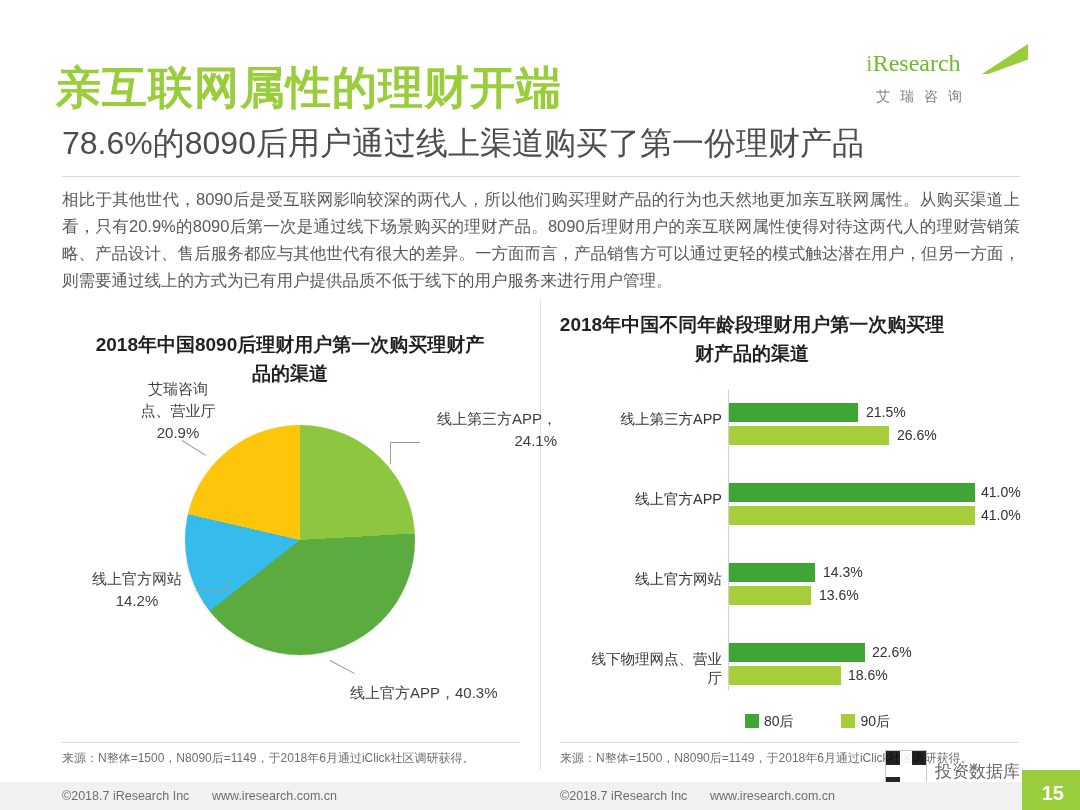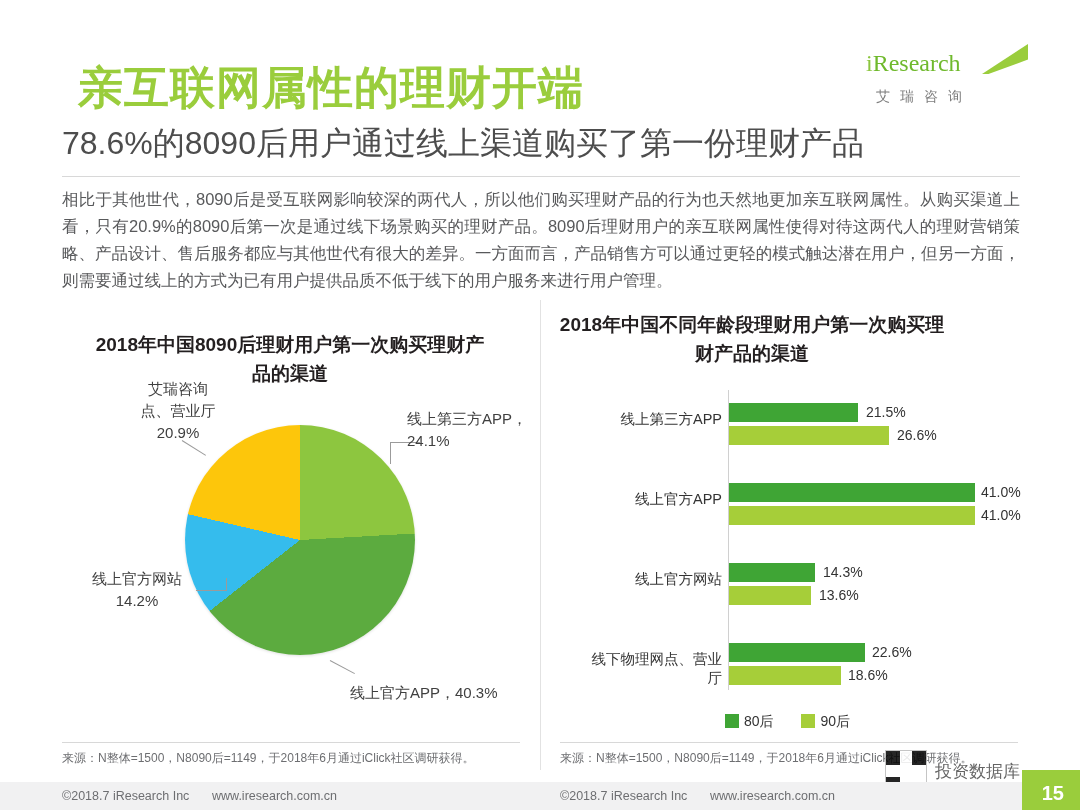--- a/index.html
+++ b/index.html
@@ -1,20 +1,20 @@
 <!DOCTYPE html>
 <html><head>
 <meta charset="utf-8">
 <style>
   html,body{margin:0;padding:0;}
   body{width:1080px;height:810px;background:#ffffff;font-family:"Liberation Sans","DejaVu Sans",sans-serif;overflow:hidden;position:relative;}
   .page{position:relative;width:1080px;height:810px;}
 
   
-  .title-main{position:absolute;left:78px;top:58px;font-size:45px;color:#9acd3c;font-weight:700;letter-spacing:1px;}
+  .title-main{position:absolute;left:56px;top:58px;font-size:45px;color:#9acd3c;font-weight:700;letter-spacing:1px;}
   .title-sub{position:absolute;left:62px;top:122px;font-size:32px;color:#4d4d4d;font-weight:400;}
   .rule{position:absolute;left:62px;top:176px;width:958px;height:1px;background:#d8d8d8;}
 
   
   .logo{position:absolute;right:52px;top:44px;width:170px;height:74px;}
   .logo .mark{position:absolute;left:0;top:0;width:170px;height:48px;}
   .logo .ires{position:absolute;left:8px;top:6px;font-size:24px;color:#8cc63f;font-weight:400;font-family:"Liberation Serif",serif;text-align:center;}
   .logo .ires .r{color:#6fb92c;}
   .logo .swoosh{position:absolute;right:0;top:0px;width:46px;height:30px;background:#9acd3c;
     clip-path:polygon(0 100%,100% 0,100% 52%,14% 100%);}
@@ -34,21 +34,21 @@
   .pie-wrap{position:absolute;left:185px;top:425px;width:230px;height:230px;}
   .pie{width:230px;height:230px;border-radius:50%;
        background:conic-gradient(
          #8dc63f 0deg 86.76deg,
          #5cab3f 86.76deg 231.84deg,
          #35bced 231.84deg 282.96deg,
          #fdc60b 282.96deg 360deg);
        box-shadow:0 1px 3px rgba(0,0,0,.12);}
 
   .lbl{position:absolute;font-size:15px;color:#3f3f3f;line-height:22px;}
-  #pl-app{left:407px;top:408px;width:150px;text-align:left;}
+  #pl-app{left:407px;top:408px;width:150px;text-align:right;}
   #pl-offline{left:118px;top:378px;width:120px;text-align:center;}
   #pl-site{left:72px;top:568px;width:130px;text-align:center;}
   #pl-official{left:350px;top:682px;width:190px;text-align:left;}
 
   .leader{position:absolute;background:#9b9b9b;}
   #ld1{left:390px;top:442px;width:30px;height:1px;}
   #ld1b{left:390px;top:442px;width:1px;height:22px;}
   #ld2{left:182px;top:440px;width:28px;height:1px;transform:rotate(32deg);transform-origin:left center;}
   #ld3{left:196px;top:590px;width:30px;height:1px;}
   #ld3b{left:226px;top:578px;width:1px;height:13px;}
@@ -59,21 +59,21 @@
   .axis{position:absolute;left:148px;top:0;width:1px;height:300px;background:#d0d0d0;}
   .grp{position:absolute;left:0;width:430px;height:58px;}
   .grp .cat{position:absolute;left:0;top:10px;width:142px;text-align:right;font-size:14.5px;color:#333;line-height:19px;}
   .bar{position:absolute;left:149px;height:19px;border-radius:0;}
   .bar.b1{top:3px;background:#3fa535;}
   .bar.b2{top:26px;background:#a6ce39;}
   .bval{position:absolute;font-size:14px;color:#333;}
 
   .legend{position:absolute;left:725px;top:713px;font-size:14px;color:#333;}
   .legend span.sw{display:inline-block;width:14px;height:14px;vertical-align:-2px;margin-right:5px;}
-  .legend .i{display:inline-block;margin-right:24px;}
+  .legend .i{display:inline-block;margin-right:24px;margin-left:20px;}
 
   
   .srcline{position:absolute;height:1px;background:#d8d8d8;}
   #src-l-line{left:62px;top:742px;width:458px;}
   #src-r-line{left:560px;top:742px;width:458px;}
   .src{position:absolute;font-size:12px;color:#6d6e71;}
   #src-left{left:62px;top:750px;}
   #src-right{left:560px;top:750px;}
 
   .footbar{position:absolute;left:0;top:782px;width:1080px;height:28px;background:#f1f1f2;}

